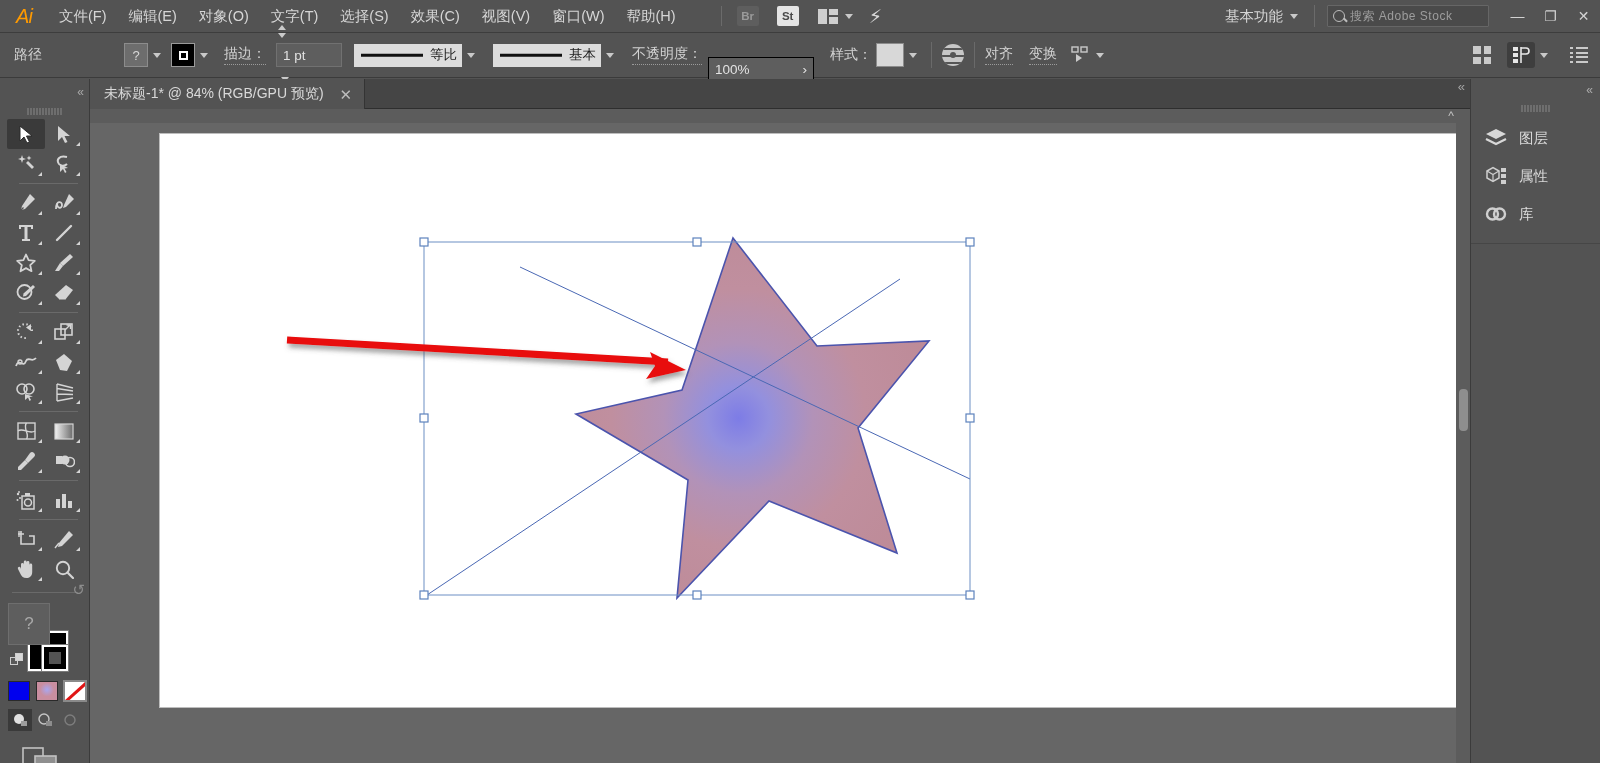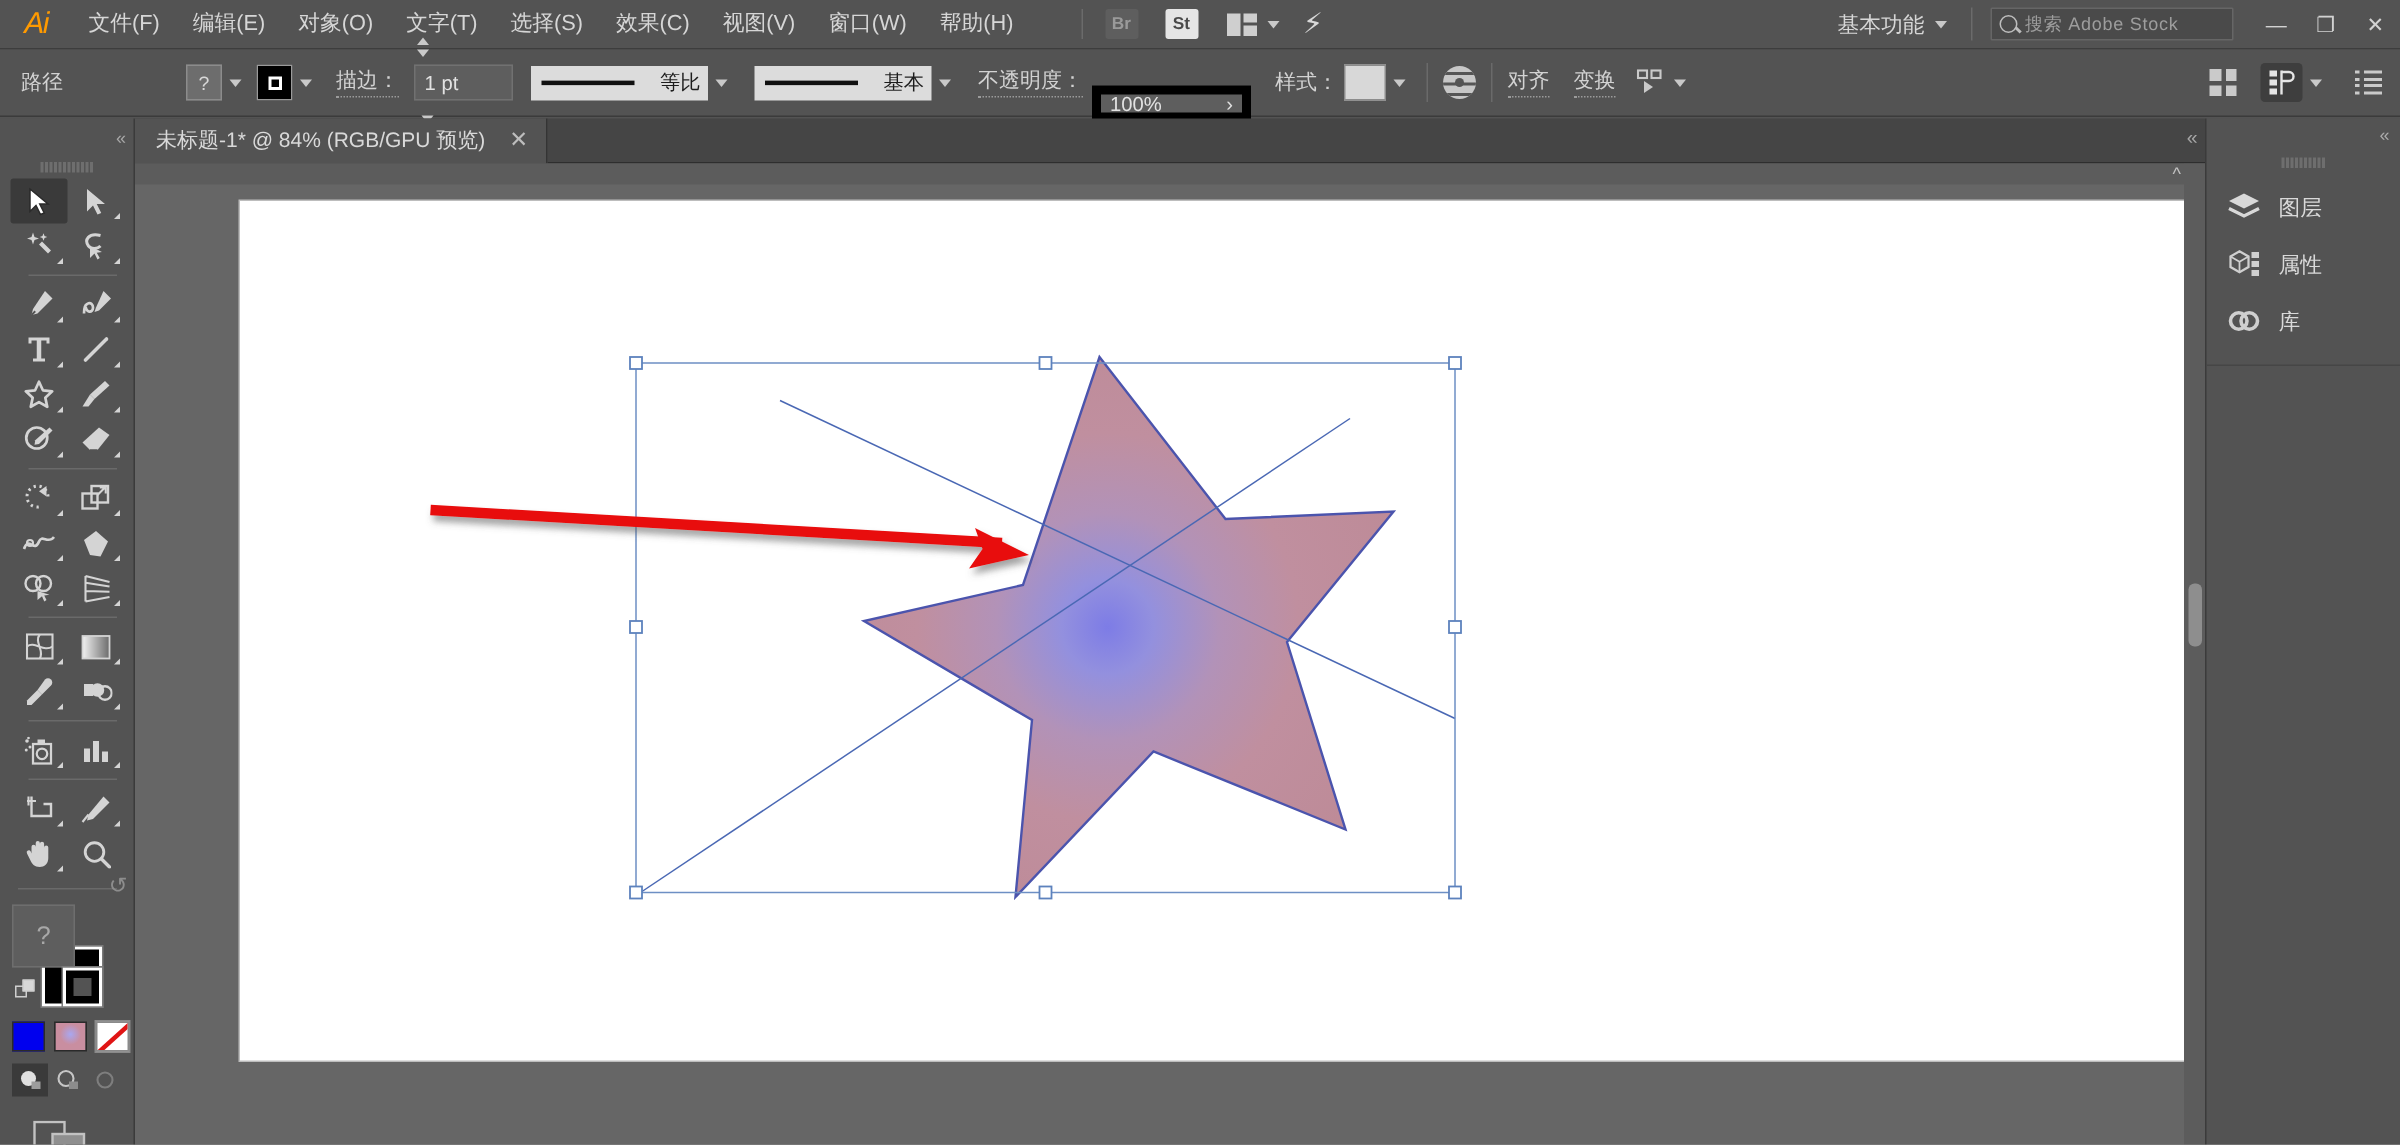--- a/index.html
+++ b/index.html
@@ -99,31 +99,31 @@
   .stepper i { width: 0; height: 0; border-left: 4px solid transparent;
     border-right: 4px solid transparent; }
   .stepper i.up { border-bottom: 5px solid #cacaca; }
   .stepper i.dn { border-top: 5px solid #cacaca; }
   .num-field {
     height: 24px; background: #5e5e5e; border: 1px solid #717171;
     color: #e2e2e2; font-size: 13.5px; display: flex; align-items: center;
     padding: 0 6px;
   }
   .profile-box {
-    width: 118px; height: 23px; background: #dcdcdc;
+    width: 108px; height: 23px; background: #dcdcdc;
     display: flex; align-items: center; justify-content: flex-end;
     padding-right: 5px; position: relative;
   }
   .profile-box .pline {
     position: absolute; left: 7px; top: 50%; width: 62px; height: 2.5px;
     background: #111; transform: translateY(-50%);
   }
   .profile-box span { color: #1d1d1d; font-size: 13.5px; z-index: 1; }
   .opacity-field {
-    width: 106px; height: 24px; background: #5e5e5e; border: 6px solid #000000;
+    width: 106px; height: 24px; background: #5e5e5e; border: 1px solid #000000;
     display: flex; align-items: center; justify-content: space-between;
     padding: 0 6px; color: #e2e2e2; font-size: 13.5px; margin-top: 28px;
   }
   .style-sw {
     width: 28px; height: 24px; background: #d8d8d8; border: 1px solid #8c8c8c;
   }
   .gear-ic {
     width: 22px; height: 22px; border-radius: 50%; background: #c7c7c7;
     position: relative; overflow: hidden;
   }
@@ -147,21 +147,21 @@
   .list-ic { width: 18px; height: 16px; display: flex; flex-direction: column;
     justify-content: space-between; }
   .list-ic i { height: 2px; background: #cacaca; margin-left: 6px; position: relative; }
   .list-ic i::before { content:""; position: absolute; left: -6px; top: 0;
     width: 2.5px; height: 2px; background: #cacaca; }
 
   
   .tabbar {
     position: absolute; left: 90px; top: 79px; width: 1380px; height: 30px;
     background: #454545; border-bottom: 1px solid #2e2e2e;
-    display: flex; align-items: center;
+    display: flex; align-items: flex-start;
   }
   .doc-tab {
     height: 30px; background: #535353; display: flex; align-items: center;
     padding: 0 12px 0 14px; border-right: 1px solid #343434;
     color: #d9d9d9; font-size: 14px; white-space: nowrap;
   }
   .tab-close { margin-left: 16px; color: #bdbdbd; font-size: 15px; line-height: 1; }
   .tab-collapse {
     margin-left: auto; color: #a5a5a5; font-size: 13px;
     padding: 0 6px 4px 0; letter-spacing: -1px;

